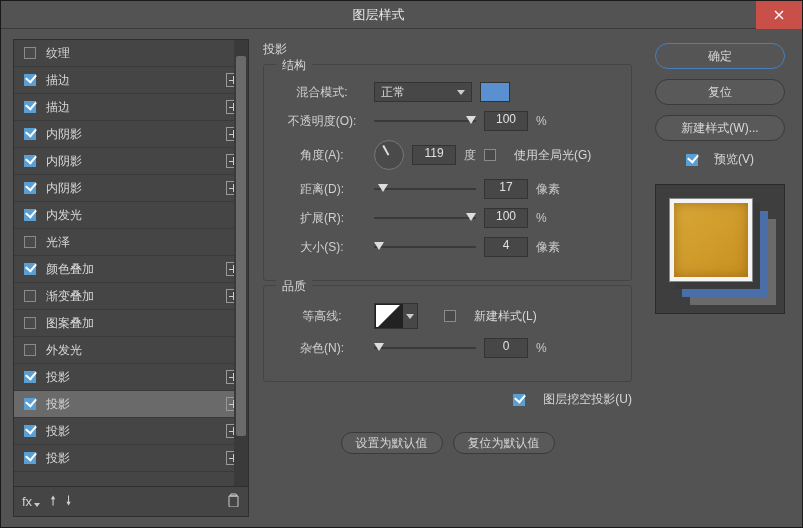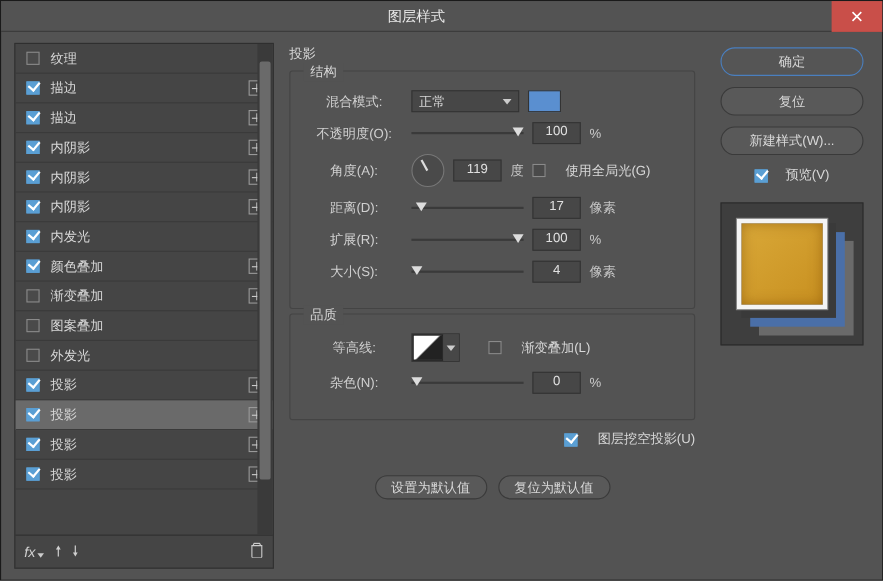--- a/index.html
+++ b/index.html
@@ -18,21 +18,21 @@
 .cb.on{background:#5a9fd4;border-color:#5a9fd4}
 .cb.on::after{content:"";position:absolute;left:1px;top:-1px;width:8px;height:5px;border-left:2px solid #fff;border-bottom:2px solid #fff;transform:rotate(-50deg)}
 .rlabel{flex:1;color:#d8d8d8}
 .addbtn{width:14px;height:14px;border:1px solid #999;display:flex;align-items:center;justify-content:center;margin-left:4px;cursor:pointer}
 .addbtn::before{content:"";width:8px;height:1px;background:#ccc;position:absolute}
 .addbtn::after{content:"";width:1px;height:8px;background:#ccc;position:absolute}
 .addbtn{position:relative}
 .scrollbar{position:absolute;right:0;top:0;bottom:0;width:14px;background:#3a3a3a}
 .thumb{position:absolute;left:2px;right:2px;top:16px;height:380px;background:#6a6a6a;border-radius:2px}
 .leftfoot{height:30px;display:flex;align-items:center;padding:0 8px;gap:10px;border-top:1px solid #2f2f2f}
-.fx{font-style:italic;font-size:13px;color:#d0d0d0;position:relative;padding-right:8px}
+.fx{font-size:13px;color:#d0d0d0;position:relative;padding-right:8px}
 .fx::after{content:"";position:absolute;right:0;top:9px;border-left:3px solid transparent;border-right:3px solid transparent;border-top:4px solid #ccc}
 .arrow{color:#d0d0d0;font-size:13px;cursor:pointer}
 .trash{margin-left:auto;cursor:pointer}
 .center{flex:1;padding:2px 8px 0 6px}
 .sectitle{color:#d8d8d8;margin-bottom:6px}
 .fieldset{border:1px solid #444;border-radius:3px;padding:8px 14px 14px 14px;margin-bottom:4px;position:relative}
 .legend{position:absolute;top:-8px;left:12px;background:#535353;padding:0 6px;color:#d8d8d8}
 .frow{display:flex;align-items:center;margin:9px 0;gap:8px}
 .flabel{width:88px;text-align:center;color:#d0d0d0}
 .select{width:98px;height:20px;background:#474747;border:1px solid #333;display:flex;align-items:center;padding:4px 6px;position:relative}
@@ -104,20 +104,24 @@
           <div class="row">
             <div class="cb on"></div>
             <div class="rlabel">内阴影</div>
             <div class="addbtn"></div>
           </div>
           <div class="row">
             <div class="cb on"></div>
             <div class="rlabel">内发光</div>
           </div>
           <div class="row">
+            <div class="cb"></div>
+            <div class="rlabel">光泽</div>
+          </div>
+          <div class="row">
             <div class="cb on"></div>
             <div class="rlabel">颜色叠加</div>
             <div class="addbtn"></div>
           </div>
           <div class="row">
             <div class="cb"></div>
             <div class="rlabel">渐变叠加</div>
             <div class="addbtn"></div>
           </div>
           <div class="row">
@@ -231,21 +235,21 @@
       <div class="fieldset">
         <div class="legend">品质</div>
         <div class="frow">
           <div class="flabel">等高线:</div>
           <div class="contourwrap">
             <div class="contour"></div>
             <div class="contourdd"></div>
           </div>
           <div style="width:10px"></div>
           <div class="cb"></div>
-          <div>渐变叠加(L)</div>
+          <div>新建样式(L)</div>
         </div>
         <div class="frow">
           <div class="flabel">杂色(N):</div>
           <div class="slider">
               <div class="track"></div>
               <div class="handle" style="left:0"></div>
             </div>
           <div class="numinput">0</div>
           <div class="unit">%</div>
         </div>

